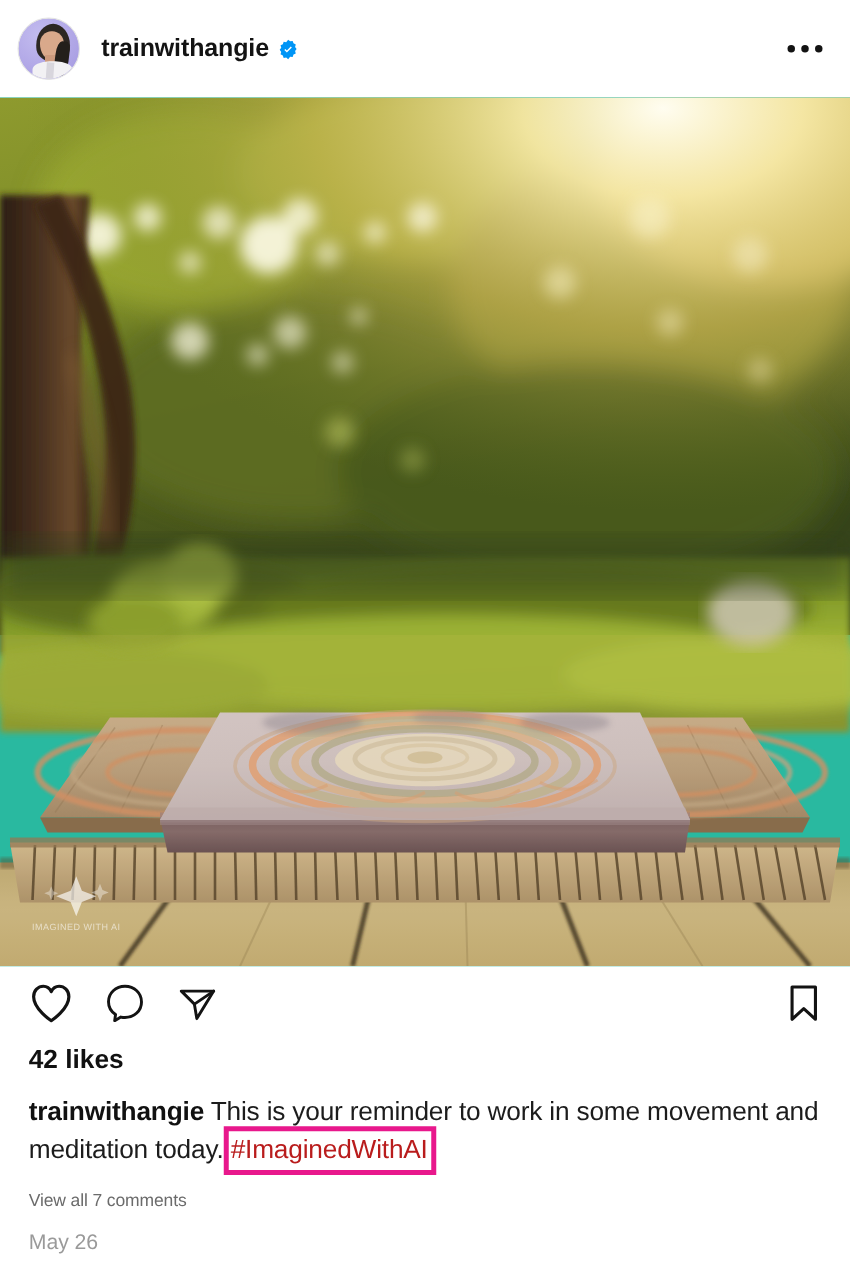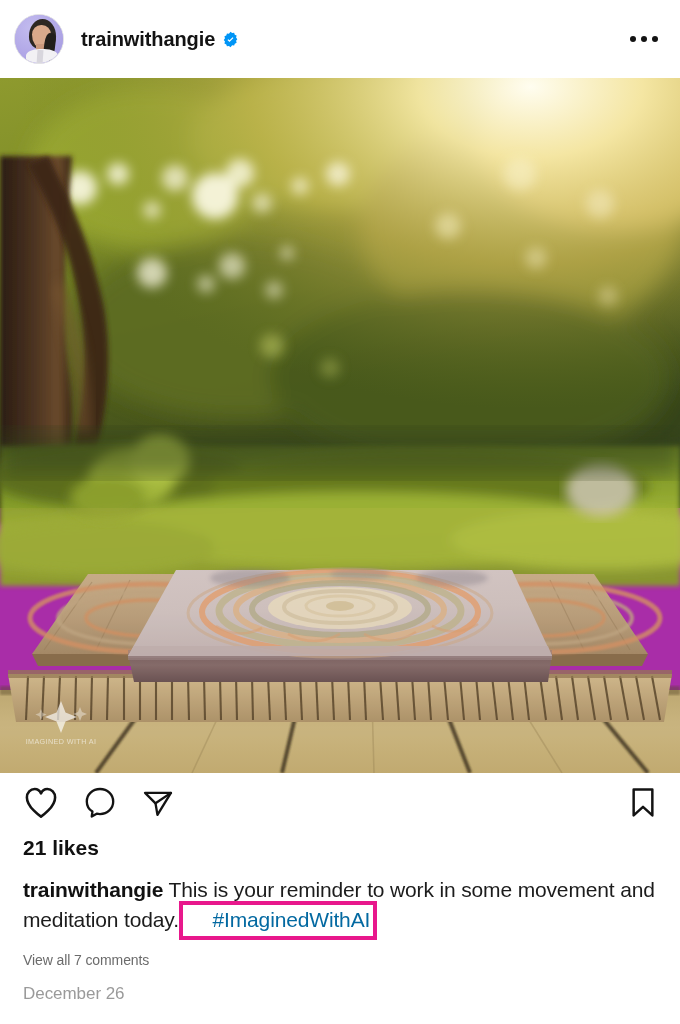--- a/index.html
+++ b/index.html
@@ -141,21 +141,21 @@
     background: #131313;
   }
 
   
   .post-photo {
     flex: 0 0 695px;
     height: 695px;
     width: 680px;
     position: relative;
     overflow: hidden;
-    background: #a21caf;
+    background: #14b8a6;
   }
   .photo-svg { display: block; width: 680px; height: 695px; }
 
   .ai-watermark {
     position: absolute;
     left: 22px;
     bottom: 22px;
     width: 78px;
     height: 58px;
     opacity: 0.72;
@@ -212,24 +212,23 @@
   }
   .caption-user {
     font-weight: bold;
     color: #111111;
   }
   .hashtag-wrap {
     position: relative;
     display: inline-block;
   }
   .hashtag {
-    color: #0369a1;
+    color: #b91c1c;
     position: relative;
     z-index: 2;
-    padding-left: 28px;
   }
   .hashtag-box {
     position: absolute;
     left: -6px;
     right: -7px;
     top: -4px;
     bottom: -5px;
     border: 4px solid #e8188c;
     box-sizing: border-box;
     z-index: 1;
@@ -561,23 +560,23 @@
 
     <span class="bookmark-btn icon-btn">
       <svg width="30" height="33" viewBox="0 0 20 24" fill="none" stroke="#131313" stroke-width="1.8" stroke-linejoin="round" stroke-linecap="round">
         <path d="M3.2 2.6 L16.8 2.6 L16.8 21.4 L10 15.2 L3.2 21.4 Z"></path>
       </svg>
     </span>
   </div>
 
   <div class="post-body">
 
-    <div class="likes-count">21 likes</div>
+    <div class="likes-count">42 likes</div>
 
     <div class="caption">
       <span class="caption-user">trainwithangie</span><span> This is your reminder to work in some movement and meditation today. </span><span class="hashtag-wrap"><span class="hashtag">#ImaginedWithAI</span><span class="hashtag-box"></span></span>
     </div>
 
     <div class="view-comments">View all 7 comments</div>
 
-    <div class="timestamp">December 26</div>
+    <div class="timestamp">May 26</div>
   </div>
 </div>
 
 </body></html>

